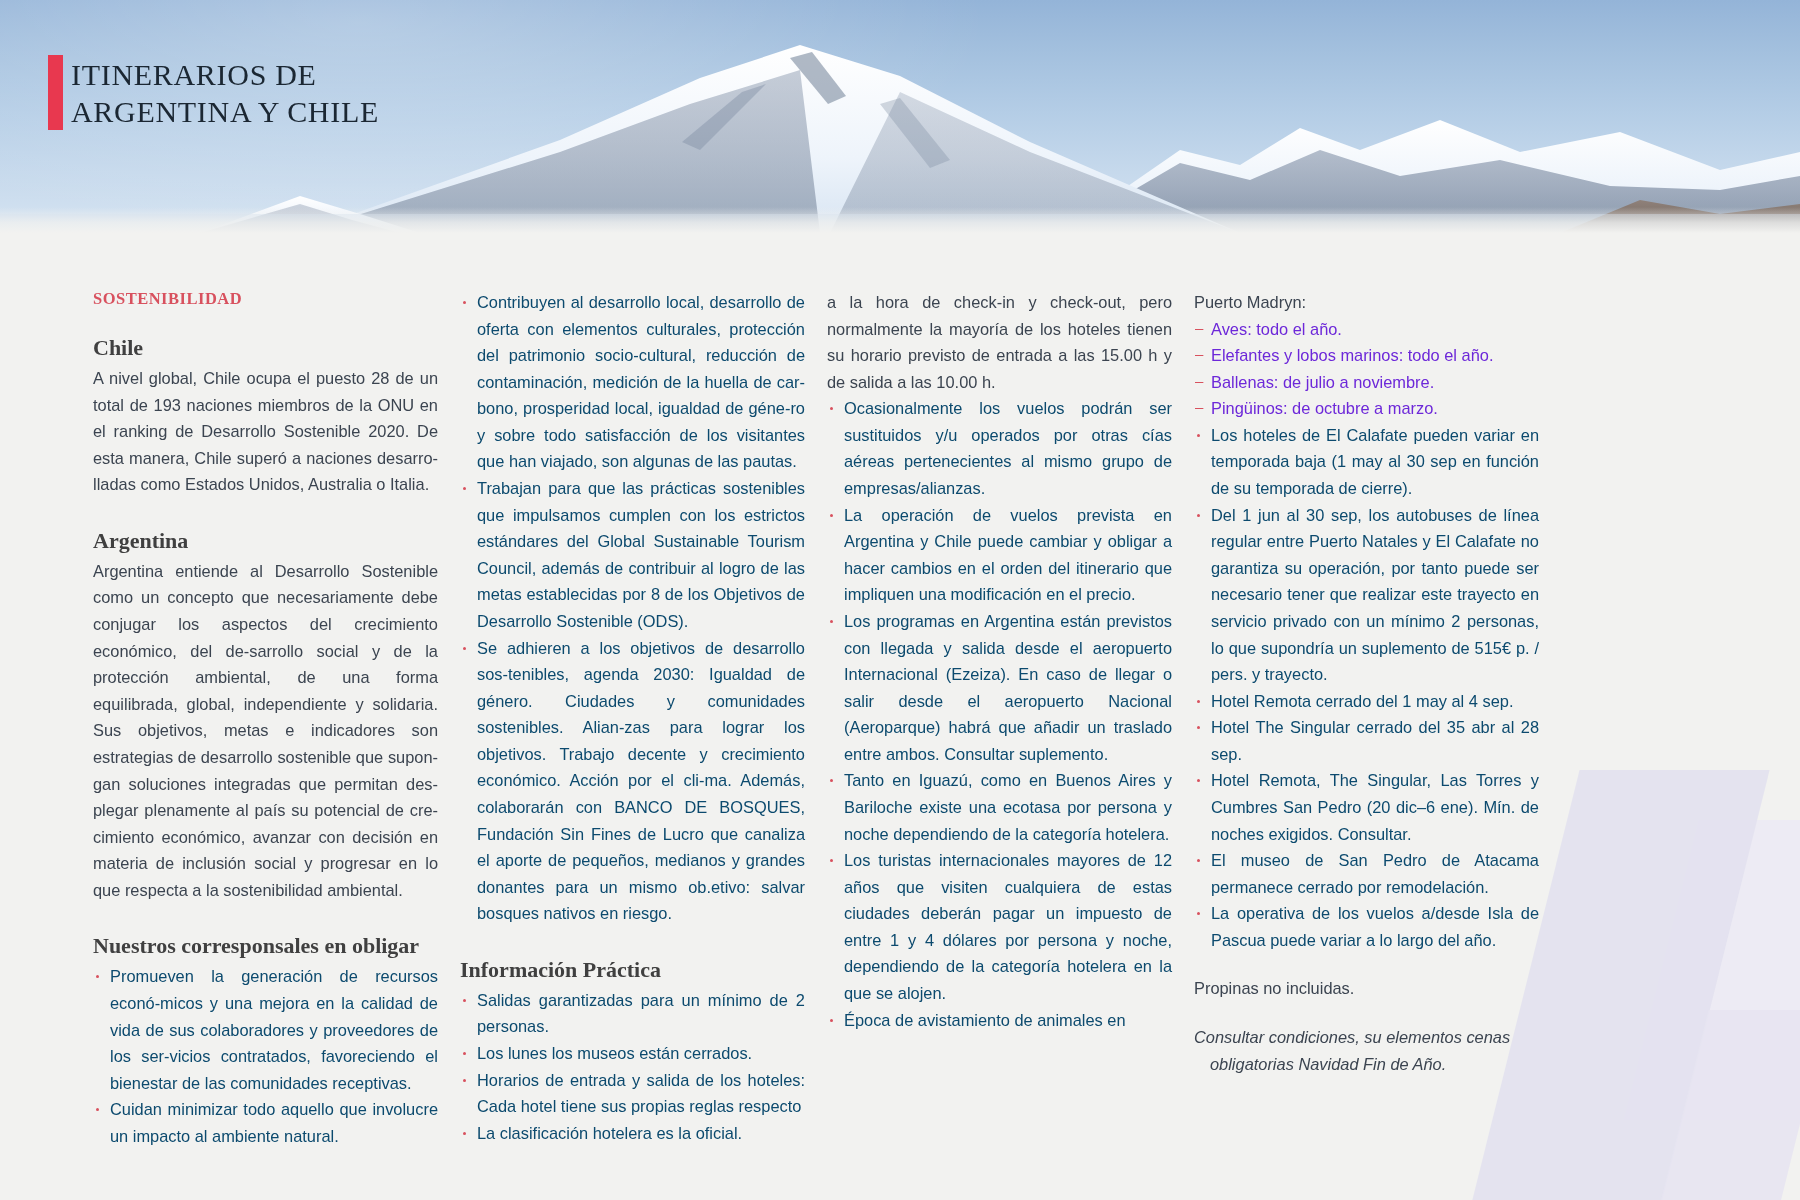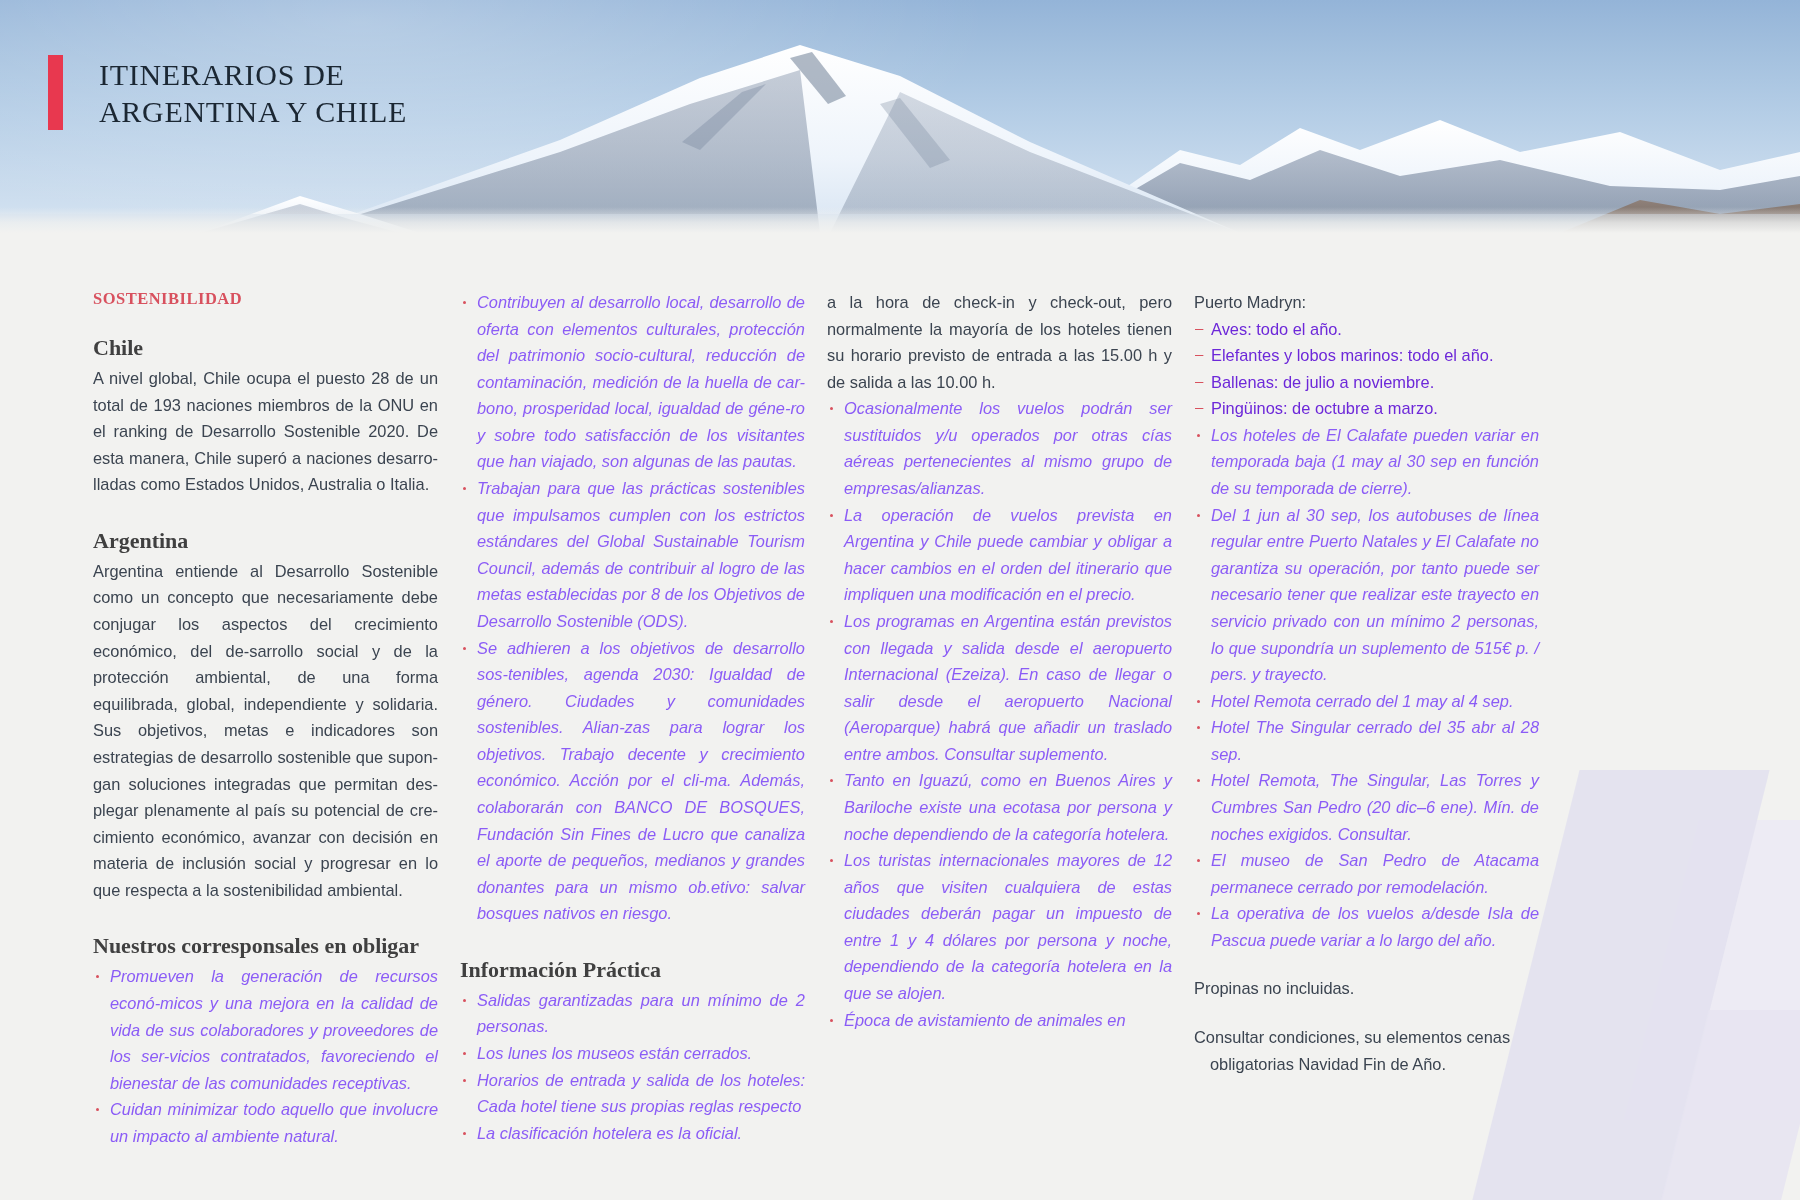--- a/index.html
+++ b/index.html
@@ -57,21 +57,21 @@
     background: linear-gradient(to bottom, rgba(242,242,240,0) 0%, rgba(242,242,240,0.75) 60%, #f2f2f0 100%);
     pointer-events: none;
   }
 
   .title-block {
     position: absolute;
     left: 48px;
     top: 55px;
     display: flex;
     align-items: stretch;
-    gap: 36px;
+    gap: 8px;
     z-index: 5;
   }
   .title-bar {
     width: 15px;
     background: #e8384f;
     flex: 0 0 15px;
   }
   .title-text {
     font-family: "Liberation Serif", serif;
     font-size: 30px;
@@ -179,24 +179,23 @@
     list-style: none;
     margin: 0;
     padding: 0;
   }
   ul.bullets > li {
     position: relative;
     padding-left: 17px;
     margin: 0 0 0 0;
     font-size: 16.4px;
     line-height: 1.62;
-    color: #8b5cf6;
+    color: #0c4a6e;
     text-align: justify;
     text-justify: inter-word;
-    font-style: italic;
   }
   ul.bullets > li::before {
     content: "";
     position: absolute;
     left: 3px;
     top: 12px;
     width: 3px;
     height: 3px;
     border-radius: 50%;
     background: #d8515e;
@@ -232,20 +231,21 @@
   .note {
     margin-top: 22px;
     font-size: 16.4px;
     line-height: 1.62;
     color: #3b4450;
     text-align: left;
   }
   .note.justified {
     text-align: justify;
     text-justify: inter-word;
+    font-style: italic;
   }
   .note-indent {
     display: block;
     padding-left: 16px;
   }
 </style>
 </head>
 <body>
 
 <div class="page">

